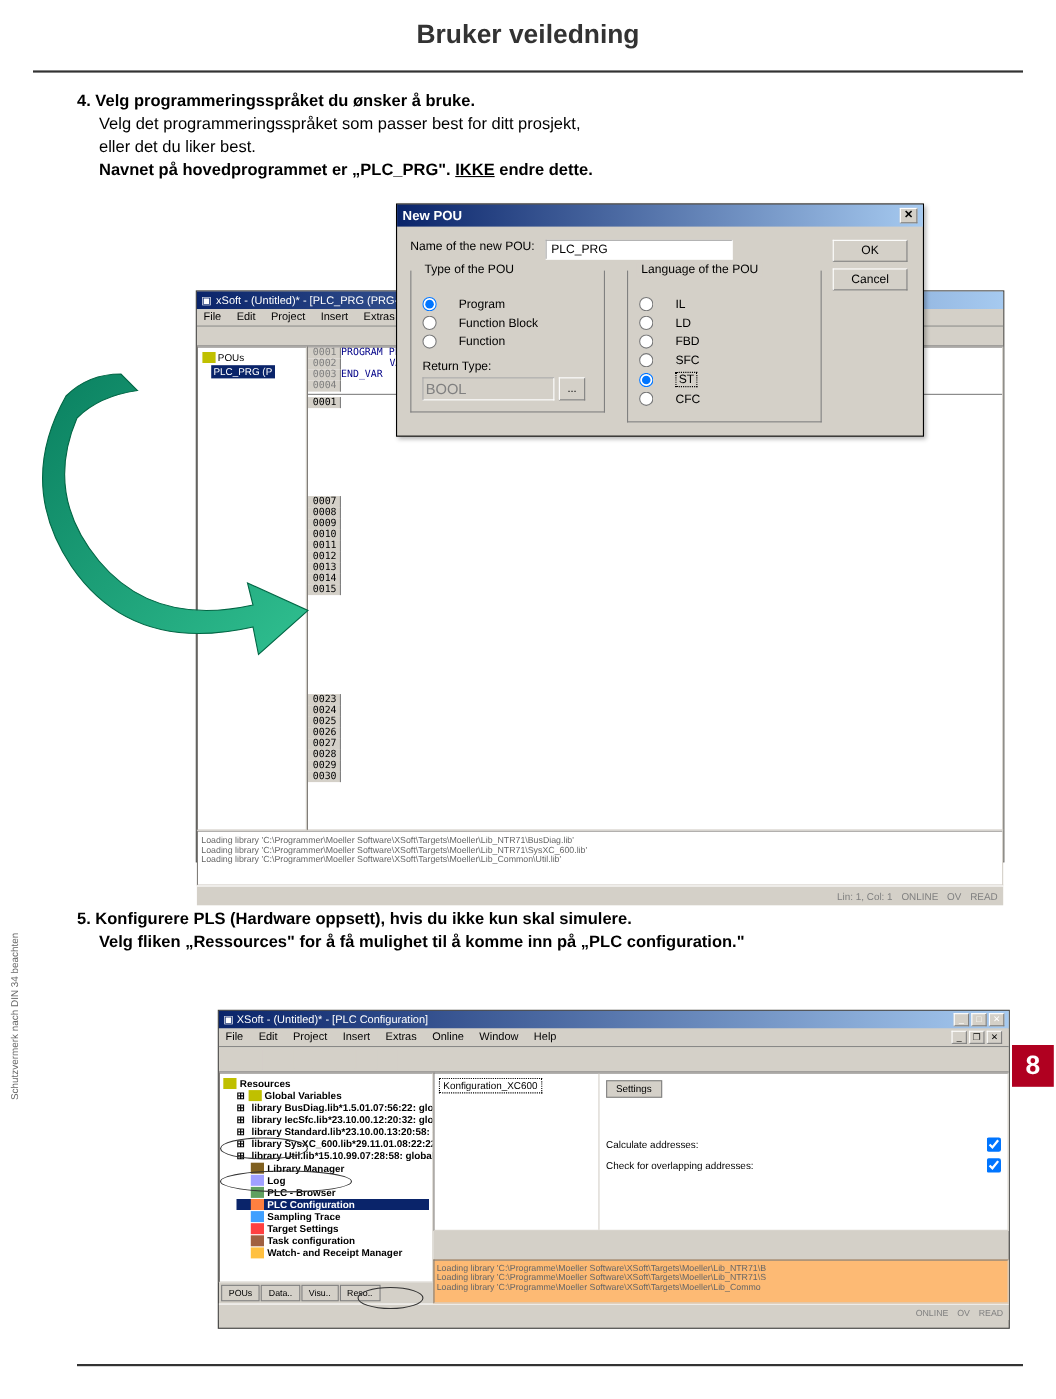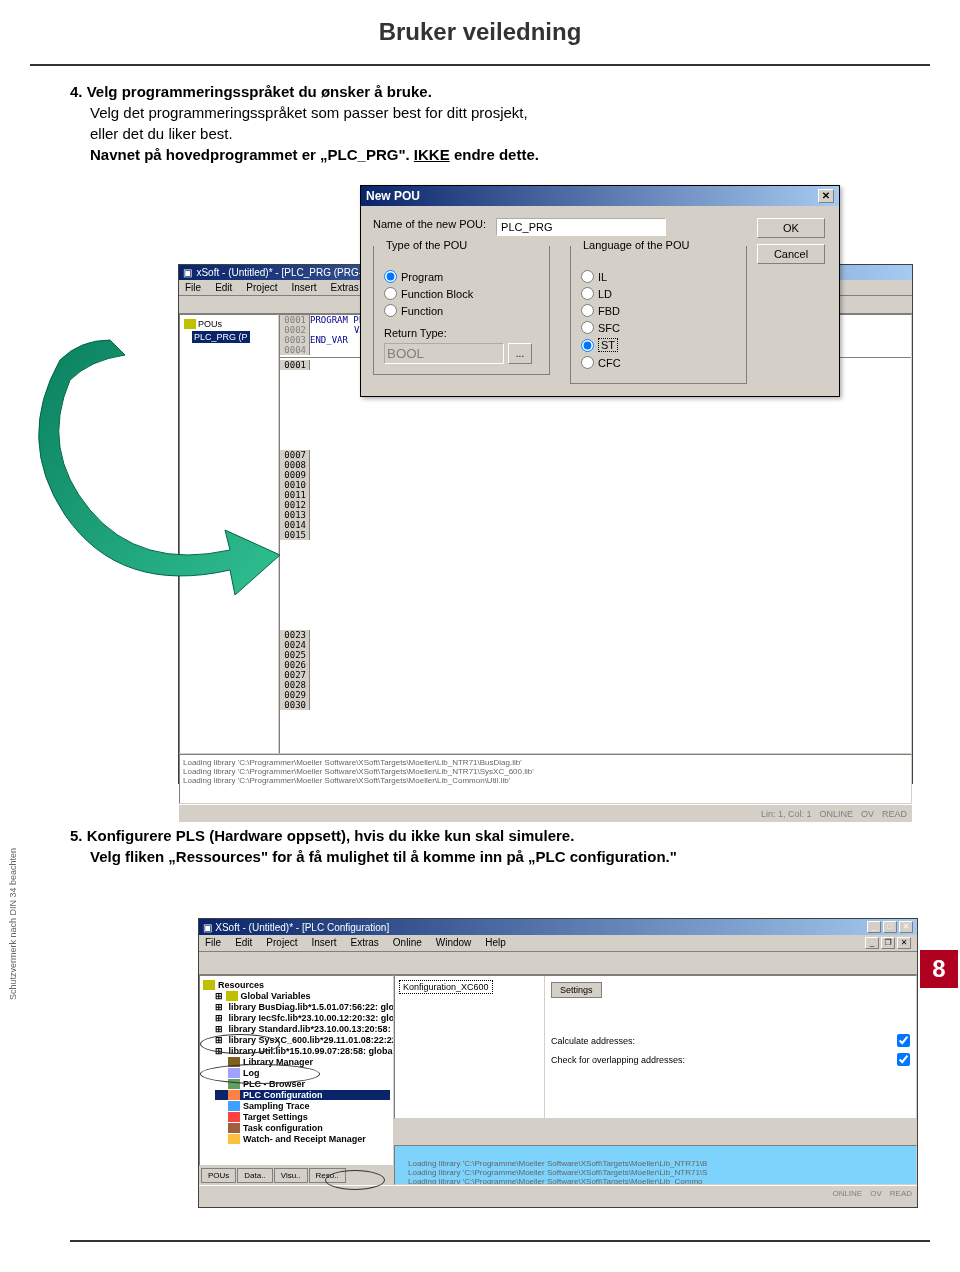--- a/index.html
+++ b/index.html
@@ -18,21 +18,21 @@
   .dlg-title { background: linear-gradient(to right, #0a246a, #a6caf0); color: #fff; padding: 3px 5px; font-size: 12px; font-weight: bold; display: flex; justify-content: space-between; align-items: center; }
   .dlg-close { background: #d4d0c8; width: 16px; height: 14px; border: 1px solid #fff; border-right-color: #808080; border-bottom-color: #808080; text-align: center; font-size: 10px; line-height: 12px; color: #000; font-family: Arial; }
   .dlg-body { padding: 12px; display: flex; gap: 10px; font-size: 11px; }
   .dlg-left { flex: 1; }
   .dlg-right { width: 70px; }
   .dlg-label { margin-bottom: 6px; display: block; }
   .dlg-input { width: 170px; padding: 2px 4px; border: 1px inset #fff; font-size: 11px; }
   .dlg-btn { width: 68px; padding: 3px 0; background: #d4d0c8; border: 1px solid #fff; border-right-color: #808080; border-bottom-color: #808080; margin-bottom: 6px; font-size: 11px; text-align: center; cursor: pointer; }
   .fieldset { border: 1px solid #808080; border-top: none; position: relative; padding: 20px 10px 10px 10px; margin-top: 10px; }
   .fieldset::before { content: attr(data-legend); position: absolute; top: -7px; left: 8px; background: #d4d0c8; padding: 0 4px; font-size: 11px; }
-  .radio-row { display: flex; align-items: center; gap: 4px; margin: 4px 0; font-size: 11px; }
+  .radio-row { display: flex; align-items: center; gap: 20px; margin: 4px 0; font-size: 11px; }
   .radio-row input { margin: 0; }
   .type-lang { display: flex; gap: 20px; }
   .type-col { flex: 1; }
   .return-type { margin-top: 10px; }
   .return-input { display: flex; gap: 4px; margin-top: 4px; }
   .return-input input[type=text] { width: 120px; background: #d4d0c8; color: #808080; border: 1px inset #fff; padding: 2px; }
   .return-input button { width: 24px; background: #d4d0c8; border: 1px solid #fff; border-right-color: #808080; border-bottom-color: #808080; font-size: 10px; }
   
   
   .ide1 { position: absolute; top: 264px; left: 178px; width: 735px; height: 520px; background: #d4d0c8; border: 1px solid #404040; z-index: -1; }
@@ -62,21 +62,21 @@
   .ide2-tree { width: 195px; background: #fff; border: 1px inset #d4d0c8; font-size: 9px; padding: 3px; overflow: hidden; font-weight: bold; }
   .tree-row { display: flex; align-items: center; gap: 3px; white-space: nowrap; margin: 1px 0; }
   .tree-icon { width: 12px; height: 10px; background: #c0c000; display: inline-block; }
   .tree-indent { margin-left: 12px; }
   .tree-selected { background: #0a246a; color: #fff; }
   .ide2-right { flex: 1; display: flex; flex-direction: column; gap: 26px; }
   .ide2-config { flex: 1; background: #fff; border: 1px inset #d4d0c8; display: flex; font-size: 9px; }
   .config-left { width: 150px; padding: 4px; border-right: 1px solid #d4d0c8; }
   .config-right { flex: 1; padding: 6px; }
   .config-row { display: flex; justify-content: space-between; align-items: center; margin: 6px 0; font-size: 9px; }
-  .ide2-log { height: 40px; background: #7dd3fc; border: 1px inset #d4d0c8; font-size: 8px; padding: 13px; color: #666; overflow: hidden; margin-left: 200px; }
+  .ide2-log { height: 40px; background: #fdba74; border: 1px inset #d4d0c8; font-size: 8px; padding: 2px; color: #666; overflow: hidden; margin-left: 200px; }
   .ide2-tabs { display: flex; gap: 1px; padding: 2px; font-size: 8px; }
   .ide2-tab { padding: 2px 6px; background: #d4d0c8; border: 1px solid #808080; }
   .ide2-status { height: 15px; background: #d4d0c8; border-top: 1px solid #fff; font-size: 8px; display:flex; justify-content: flex-end; align-items:center; padding: 0 5px; color:#808080; gap:8px;}
   
   
   .ellipse { position: absolute; border: 1px solid #333; border-radius: 50%; pointer-events: none; }
   
   
   .page-badge { position: absolute; top: 950px; right: 2px; width: 38px; height: 38px; background: #b00020; color: #fff; font-size: 24px; font-weight: bold; display: flex; align-items: center; justify-content: center; }
   

